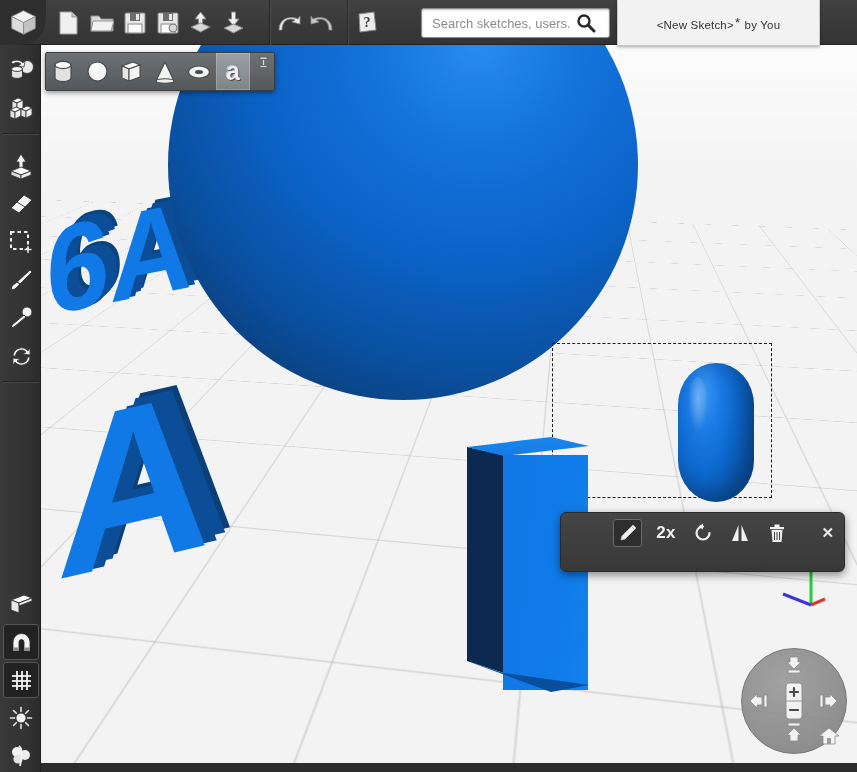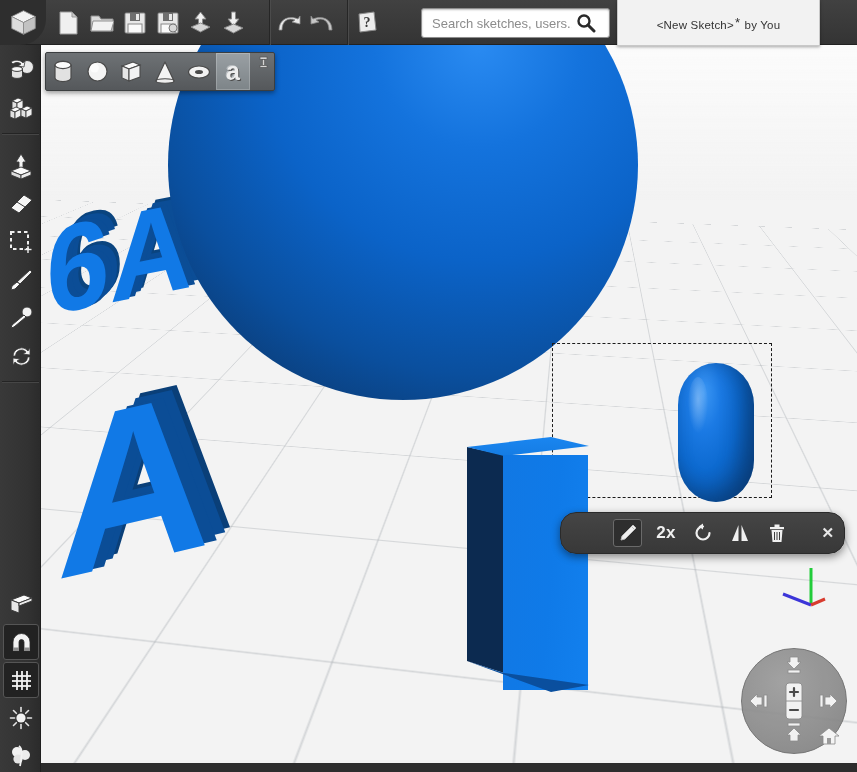--- a/index.html
+++ b/index.html
@@ -237,25 +237,25 @@
     border: 1px dashed #1b1b1b;
     box-sizing: border-box;
   }
 
   
   #axis-gizmo { position: absolute; left: 740px; top: 515px; width: 60px; height: 50px; }
 
   
   #ctx-toolbar {
     position: absolute; left: 560px; top: 512px;
-    width: 285px; height: 42px;
+    width: 285px; height: 60px;
     background: #3d3d3d;
     background: linear-gradient(#454545,#383838);
     border: 1px solid #2a2a2a;
-    border-radius: 16px;
+    border-radius: 6px;
     box-shadow: 0 3px 8px rgba(0,0,0,.45);
     box-sizing: border-box;
     z-index: 8;
   }
   #ctx-row1 {
     position: absolute; left: 52px; top: 5px;
     height: 30px;
     display: flex; align-items: center; gap: 11px;
   }
   .ctx-btn {

